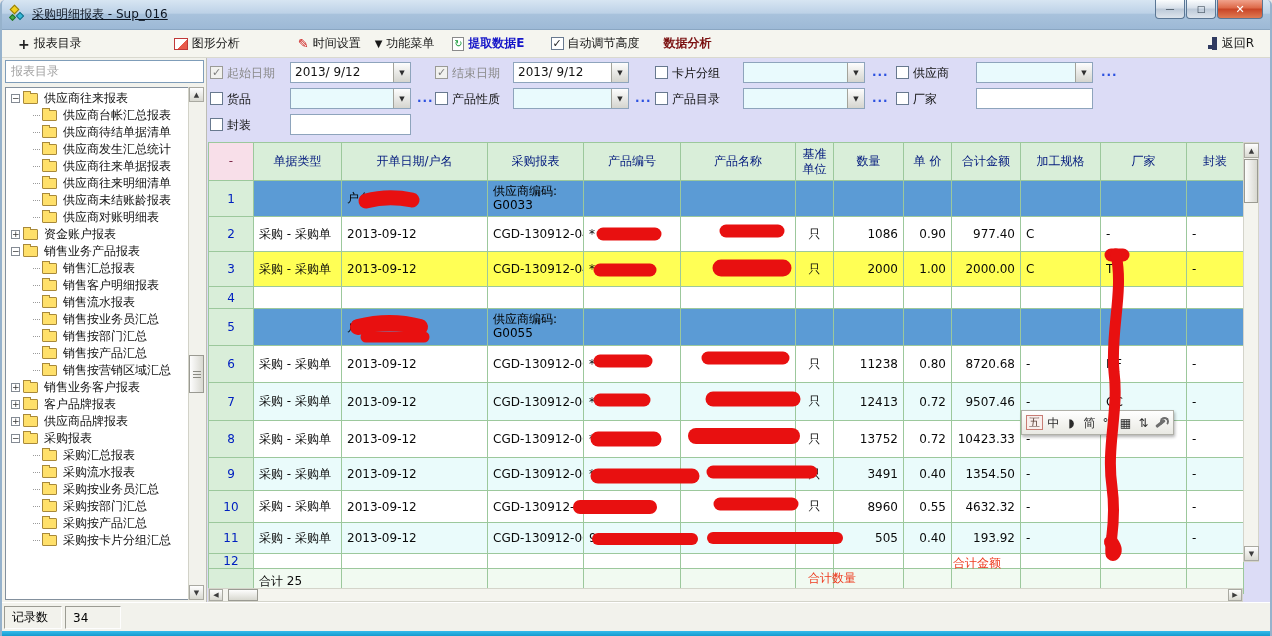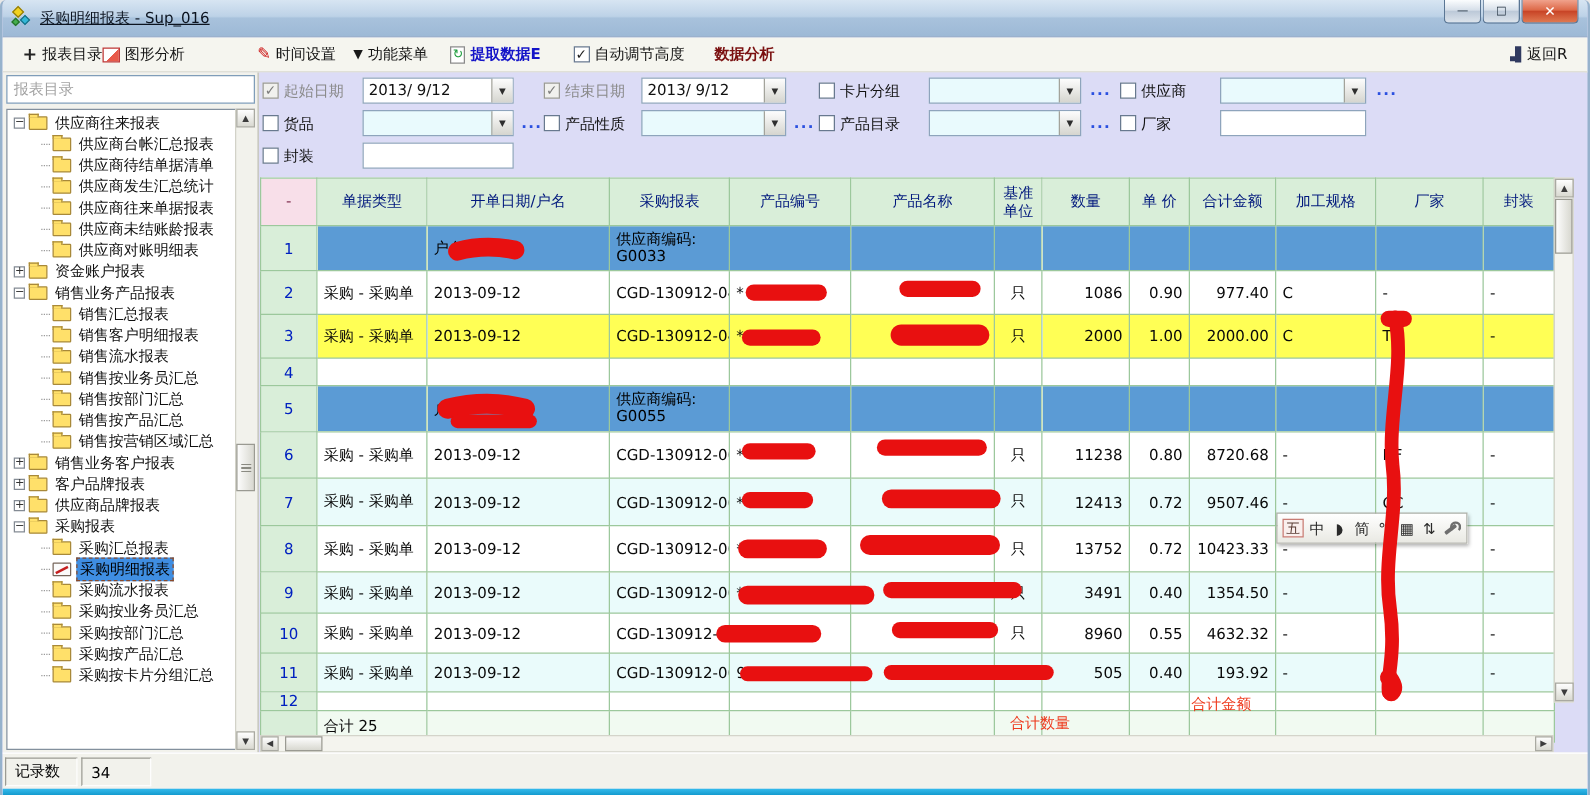--- a/index.html
+++ b/index.html
@@ -145,21 +145,21 @@
       <span class="wb">□</span>
       <span class="wb close">✕</span>
     </span>
   </div>
 
   <div class="toolbar">
     <span class="tb" style="margin-left:16px">
       <span class="plus-glyph">+</span>
       <span class="txt">报表目录</span>
     </span>
-    <span class="tb" style="">
+    <span class="tb" style="margin-left:92px">
       <span class="chart-ic"></span>
       <span class="txt">图形分析</span>
     </span>
     <span class="tb" style="margin-left:58px">
       <span class="pen-ic">✎</span>
       <span class="txt">时间设置</span>
     </span>
     <span class="tb" style="margin-left:14px">
       <span class="down-ic">▼</span>
       <span class="txt">功能菜单</span>
@@ -211,20 +211,26 @@
         <div class="ti child">
 
     <span class="conn"></span>
     <span class="folder"></span>
     <span class="tlabel">供应商往来单据报表</span>
   </div>
         <div class="ti child">
 
     <span class="conn"></span>
     <span class="folder"></span>
+    <span class="tlabel">供应商往来明细清单</span>
+  </div>
+        <div class="ti child">
+
+    <span class="conn"></span>
+    <span class="folder"></span>
     <span class="tlabel">供应商未结账龄报表</span>
   </div>
         <div class="ti child">
 
     <span class="conn"></span>
     <span class="folder"></span>
     <span class="tlabel">供应商对账明细表</span>
   </div>
         <div class="ti root">
     <span class="exp">+</span>
@@ -302,26 +308,20 @@
     <span class="exp">−</span>
 
     <span class="folder"></span>
     <span class="tlabel">采购报表</span>
   </div>
         <div class="ti child">
 
     <span class="conn"></span>
     <span class="folder"></span>
     <span class="tlabel">采购汇总报表</span>
-  </div>
-        <div class="ti child selected">
-
-    <span class="conn"></span>
-    <span class="folder pen"></span>
-    <span class="tlabel">采购明细报表</span>
   </div>
         <div class="ti child">
 
     <span class="conn"></span>
     <span class="folder"></span>
     <span class="tlabel">采购流水报表</span>
   </div>
         <div class="ti child">
 
     <span class="conn"></span>

